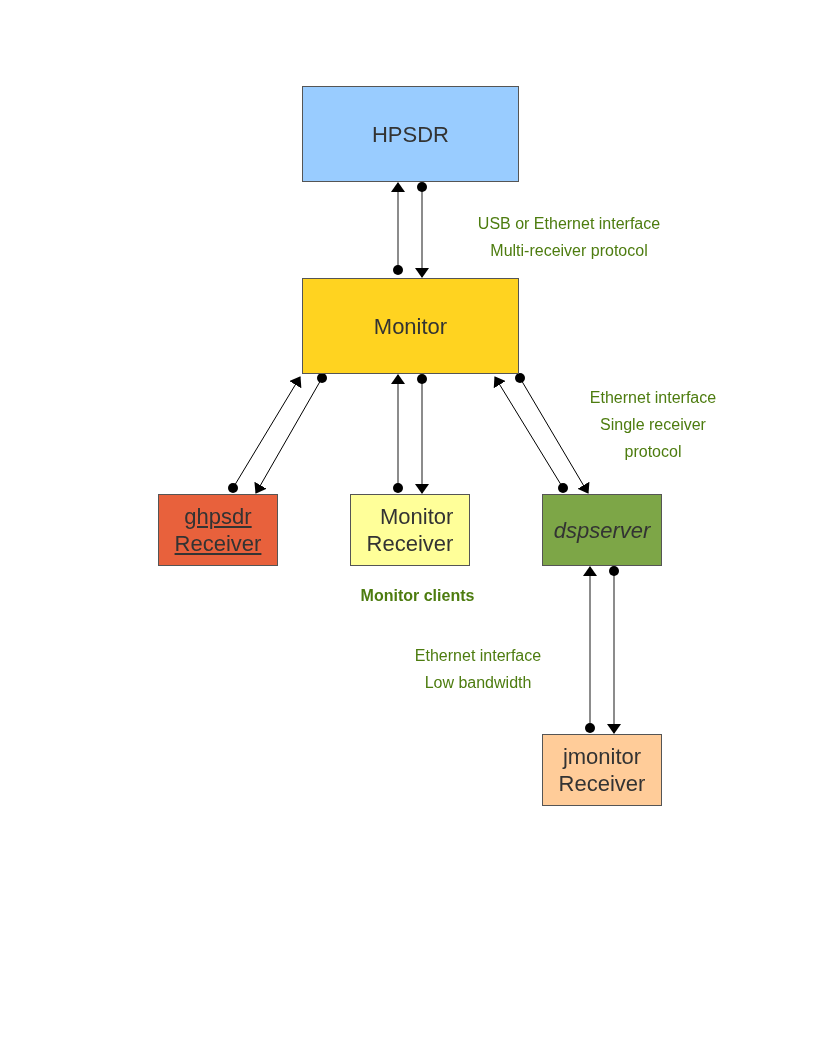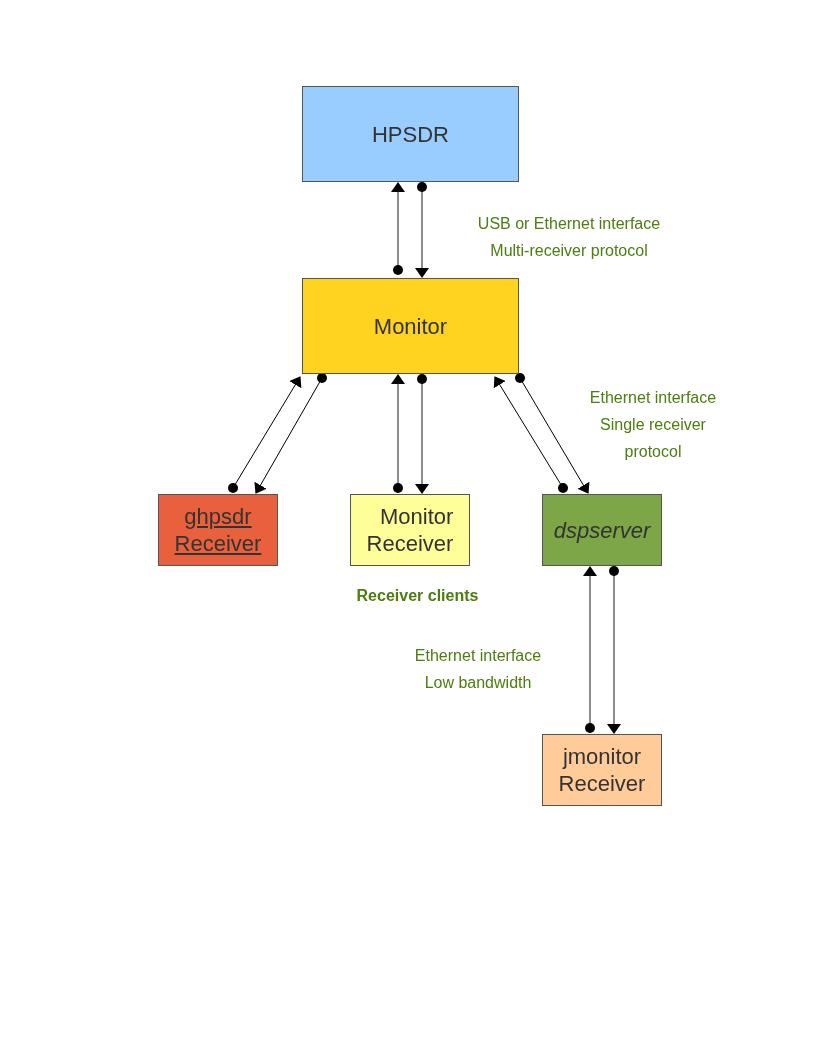--- a/index.html
+++ b/index.html
@@ -54,15 +54,15 @@
 Receiver</div>
 <div class="node" id="n-dspserver" style="left: 542px; top: 494px; width: 120px; height: 72px; background: rgb(125, 166, 71); font-style: italic;">dspserver</div>
 <div class="node" id="n-jmonitor" style="left: 542px; top: 734px; width: 120px; height: 72px; background: rgb(255, 204, 153);">jmonitor
 Receiver</div>
 
 <div class="label" style="left:424px;top:210px;width:290px;">USB or Ethernet interface
 Multi-receiver protocol</div>
 <div class="label" style="left:548px;top:384px;width:210px;">Ethernet interface
 Single receiver
 protocol</div>
-<div class="label bold" style="left:310px;top:582px;width:215px;">Receiver clients</div>
+<div class="label bold" style="left:310px;top:582px;width:215px;">Monitor clients</div>
 <div class="label" style="left:368px;top:642px;width:220px;">Ethernet interface
 Low bandwidth</div>
 
 </body></html>

